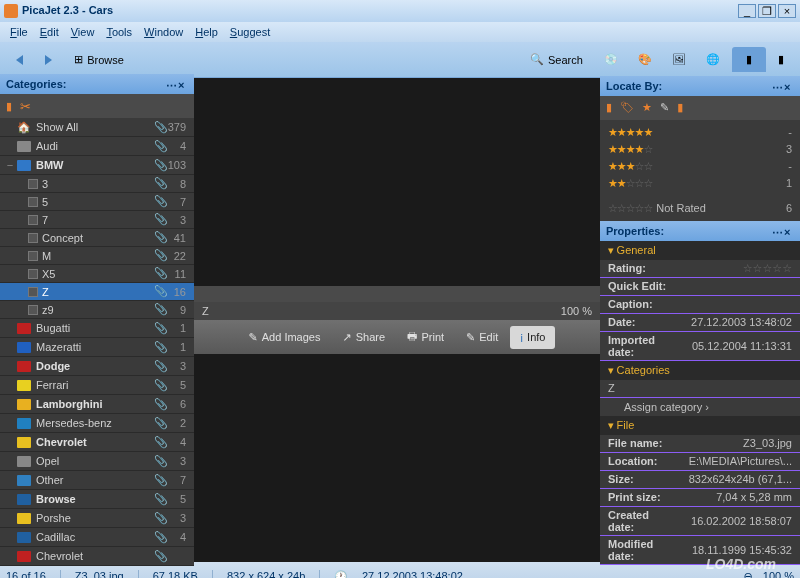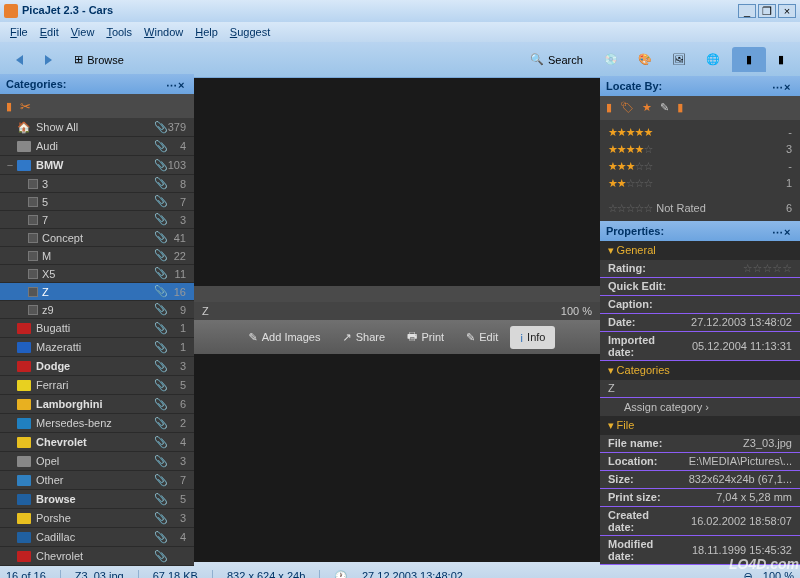--- a/index.html
+++ b/index.html
@@ -83,21 +83,21 @@
 .statusbar { height: 16px; background: linear-gradient(to bottom, #d0e0f0, #b8d0e8); display: flex; align-items: center; padding: 14px 6px; gap: 14px; color: #003366; font-size: 10px; }
 .statusbar .sep { border-left: 1px solid #90b0d0; height: 12px; }
 .statusbar-right { margin-left: auto; display: flex; gap: 10px; align-items: center; }
 
 .panel-header-icons { display: flex; gap: 2px; }
 .hdr-icon { width: 10px; height: 10px; color: #003366; cursor: pointer; }
 .arrow-l, .arrow-r { width: 0; height: 0; border-top: 5px solid transparent; border-bottom: 5px solid transparent; }
 .arrow-l { border-right: 7px solid #4080c0; }
 .arrow-r { border-left: 7px solid #4080c0; }
 
-.watermark { position: absolute; bottom: 6px; right: 1px; color: rgba(255,255,255,0.7); font-size: 14px; font-weight: bold; pointer-events: none; font-style: italic;}
+.watermark { position: absolute; bottom: 6px; right: 24px; color: rgba(255,255,255,0.7); font-size: 14px; font-weight: bold; pointer-events: none; font-style: italic;}
 </style>
 </head>
 <body>
 
 <div class="titlebar">
   <div class="titlebar-left">
     <div class="titlebar-icon"></div>
     <span class="titlebar-title">PicaJet 2.3 - Cars</span>
   </div>
   <div class="titlebar-buttons">

